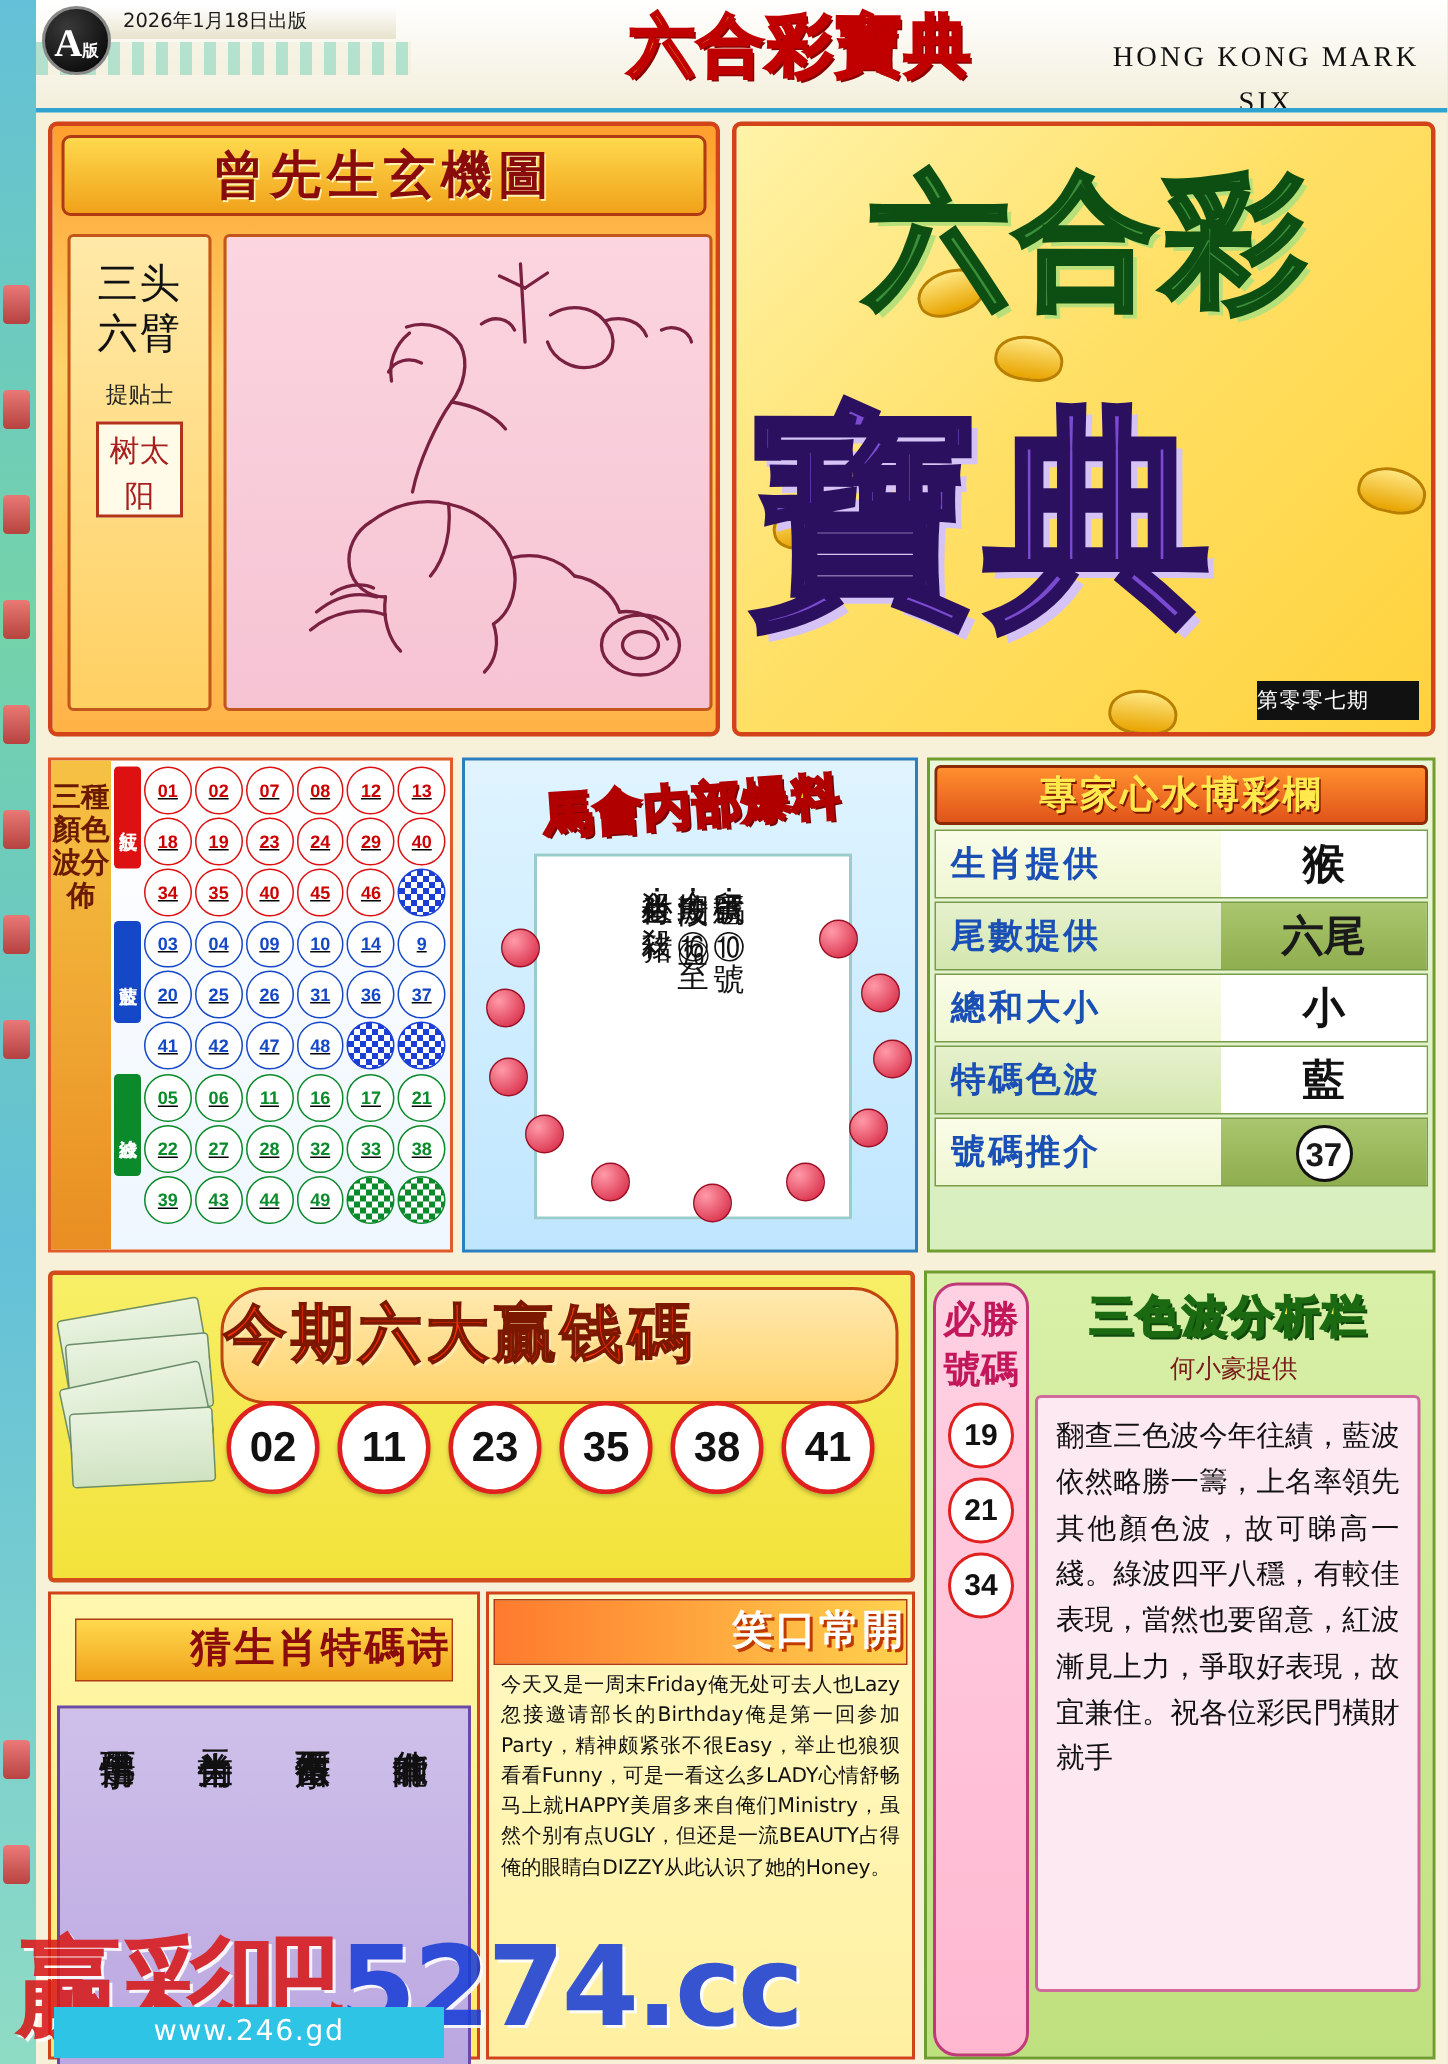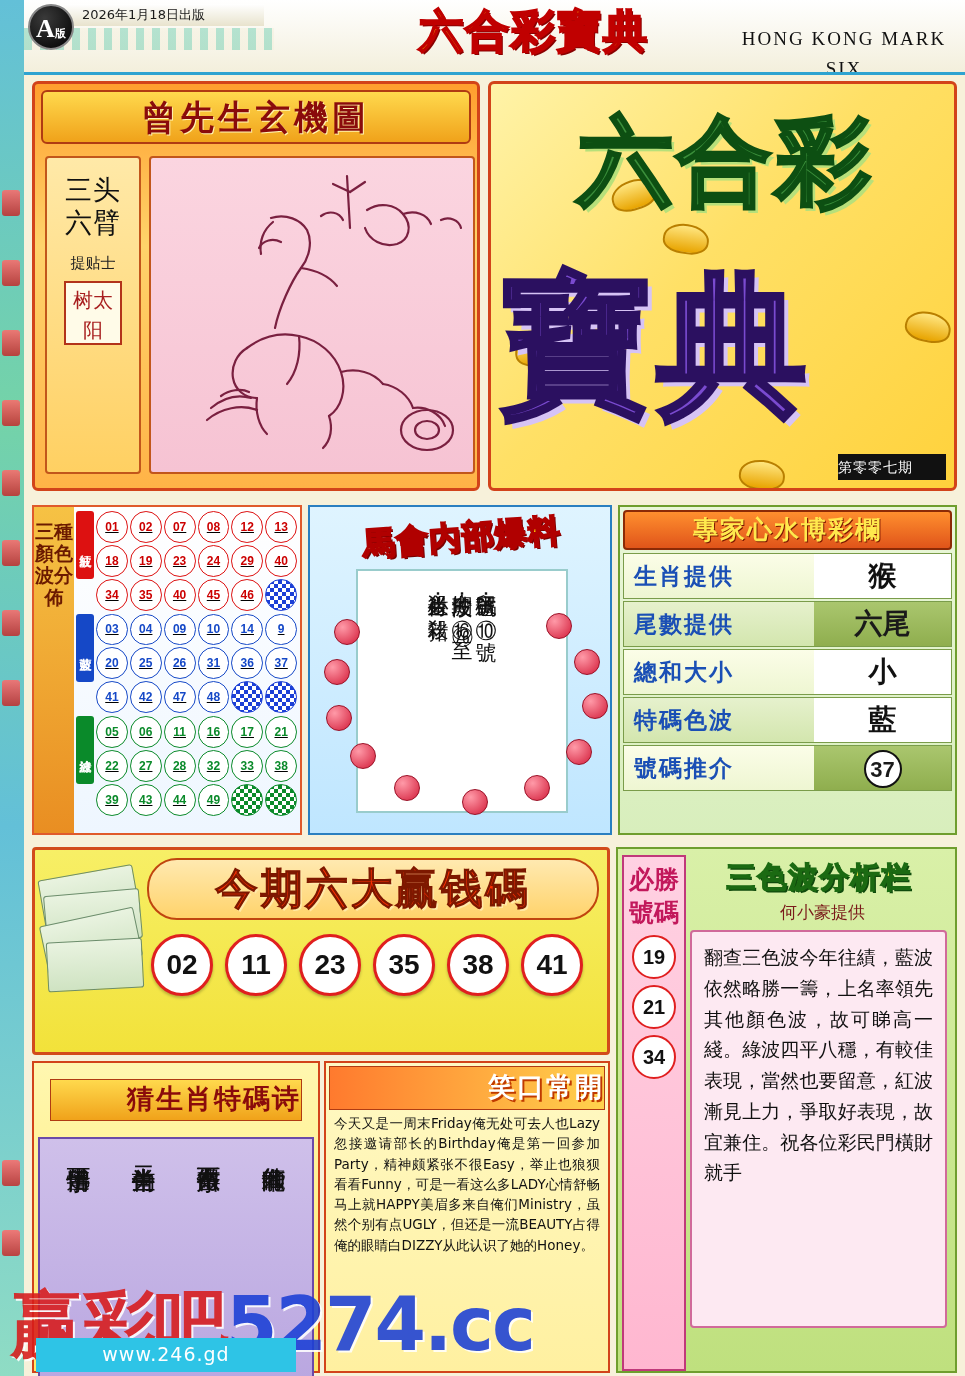--- a/index.html
+++ b/index.html
@@ -225,26 +225,26 @@
   
   .sec3 {
     position:absolute; left:8px; top:772px; width:578px; height:208px;
     background:linear-gradient(180deg,#f7ef66,#f2e23a);
     border:3px solid #d24b1b; border-radius:4px;
   }
   .money { position:absolute; left:6px; top:22px; width:104px; height:120px; }
   .bill { position:absolute; width:96px; height:50px; border:1px solid #6c8d6c;
     background:linear-gradient(180deg,#e9f3e0,#cfe3c2); border-radius:3px; }
   .sec3-title {
-    position:absolute; left:112px; top:8px; width:452px; height:62px;
+    position:absolute; left:112px; top:8px; width:452px; height:78px;
     background:linear-gradient(180deg,#ffe9b0,#ffd36b);
     border:2px solid #c0450f; border-radius:30px;
     font-family:"DejaVu Serif",serif; font-weight:bold; font-size:42px;
     color:#ff2f00; -webkit-text-stroke:1px #7d1800;
-    text-shadow:2px 2px 0 #ffe9a8; text-align:center; line-height:58px; letter-spacing:3px;
+    text-shadow:2px 2px 0 #ffe9a8; text-align:left; line-height:58px; letter-spacing:3px;
   }
   .num-row { position:absolute; left:116px; top:84px; width:452px; display:flex; gap:12px; }
   .big-ball {
     width:62px; height:62px; border-radius:50%; background:#fff;
     border:3px solid #e01f1f; color:#111; font-family:"Liberation Sans",sans-serif;
     font-weight:bold; font-size:28px; display:flex; align-items:center; justify-content:center;
     box-shadow:0 2px 3px rgba(0,0,0,.25);
   }
   
   .sec-wave {
@@ -264,21 +264,21 @@
   }
   .wave-body {
     margin:6px 8px 8px 72px; height:398px; background:#fde9f2;
     border:2px solid #d06a9a; border-radius:4px; padding:10px 12px;
     font-family:"DejaVu Serif",serif; font-size:19px; line-height:1.62; color:#111;
     text-align:justify;
   }
   .must-win {
     position:absolute; left:4px; top:6px; width:64px; height:516px;
     background:linear-gradient(180deg,#ffd1e2,#ffb7d0);
-    border:2px solid #c0397a; border-radius:0; text-align:center;
+    border:2px solid #c0397a; border-radius:16px; text-align:center;
   }
   .mw-char {
     font-family:"DejaVu Serif",serif; font-weight:bold; font-size:25px;
     color:#c2185b; margin-top:6px;
   }
   .mw-ball {
     width:44px; height:44px; margin:6px auto; border-radius:50%;
     background:#fff; border:2px solid #e01f1f; color:#111;
     font-family:"Liberation Sans",sans-serif; font-weight:bold; font-size:20px;
     display:flex; align-items:center; justify-content:center;

